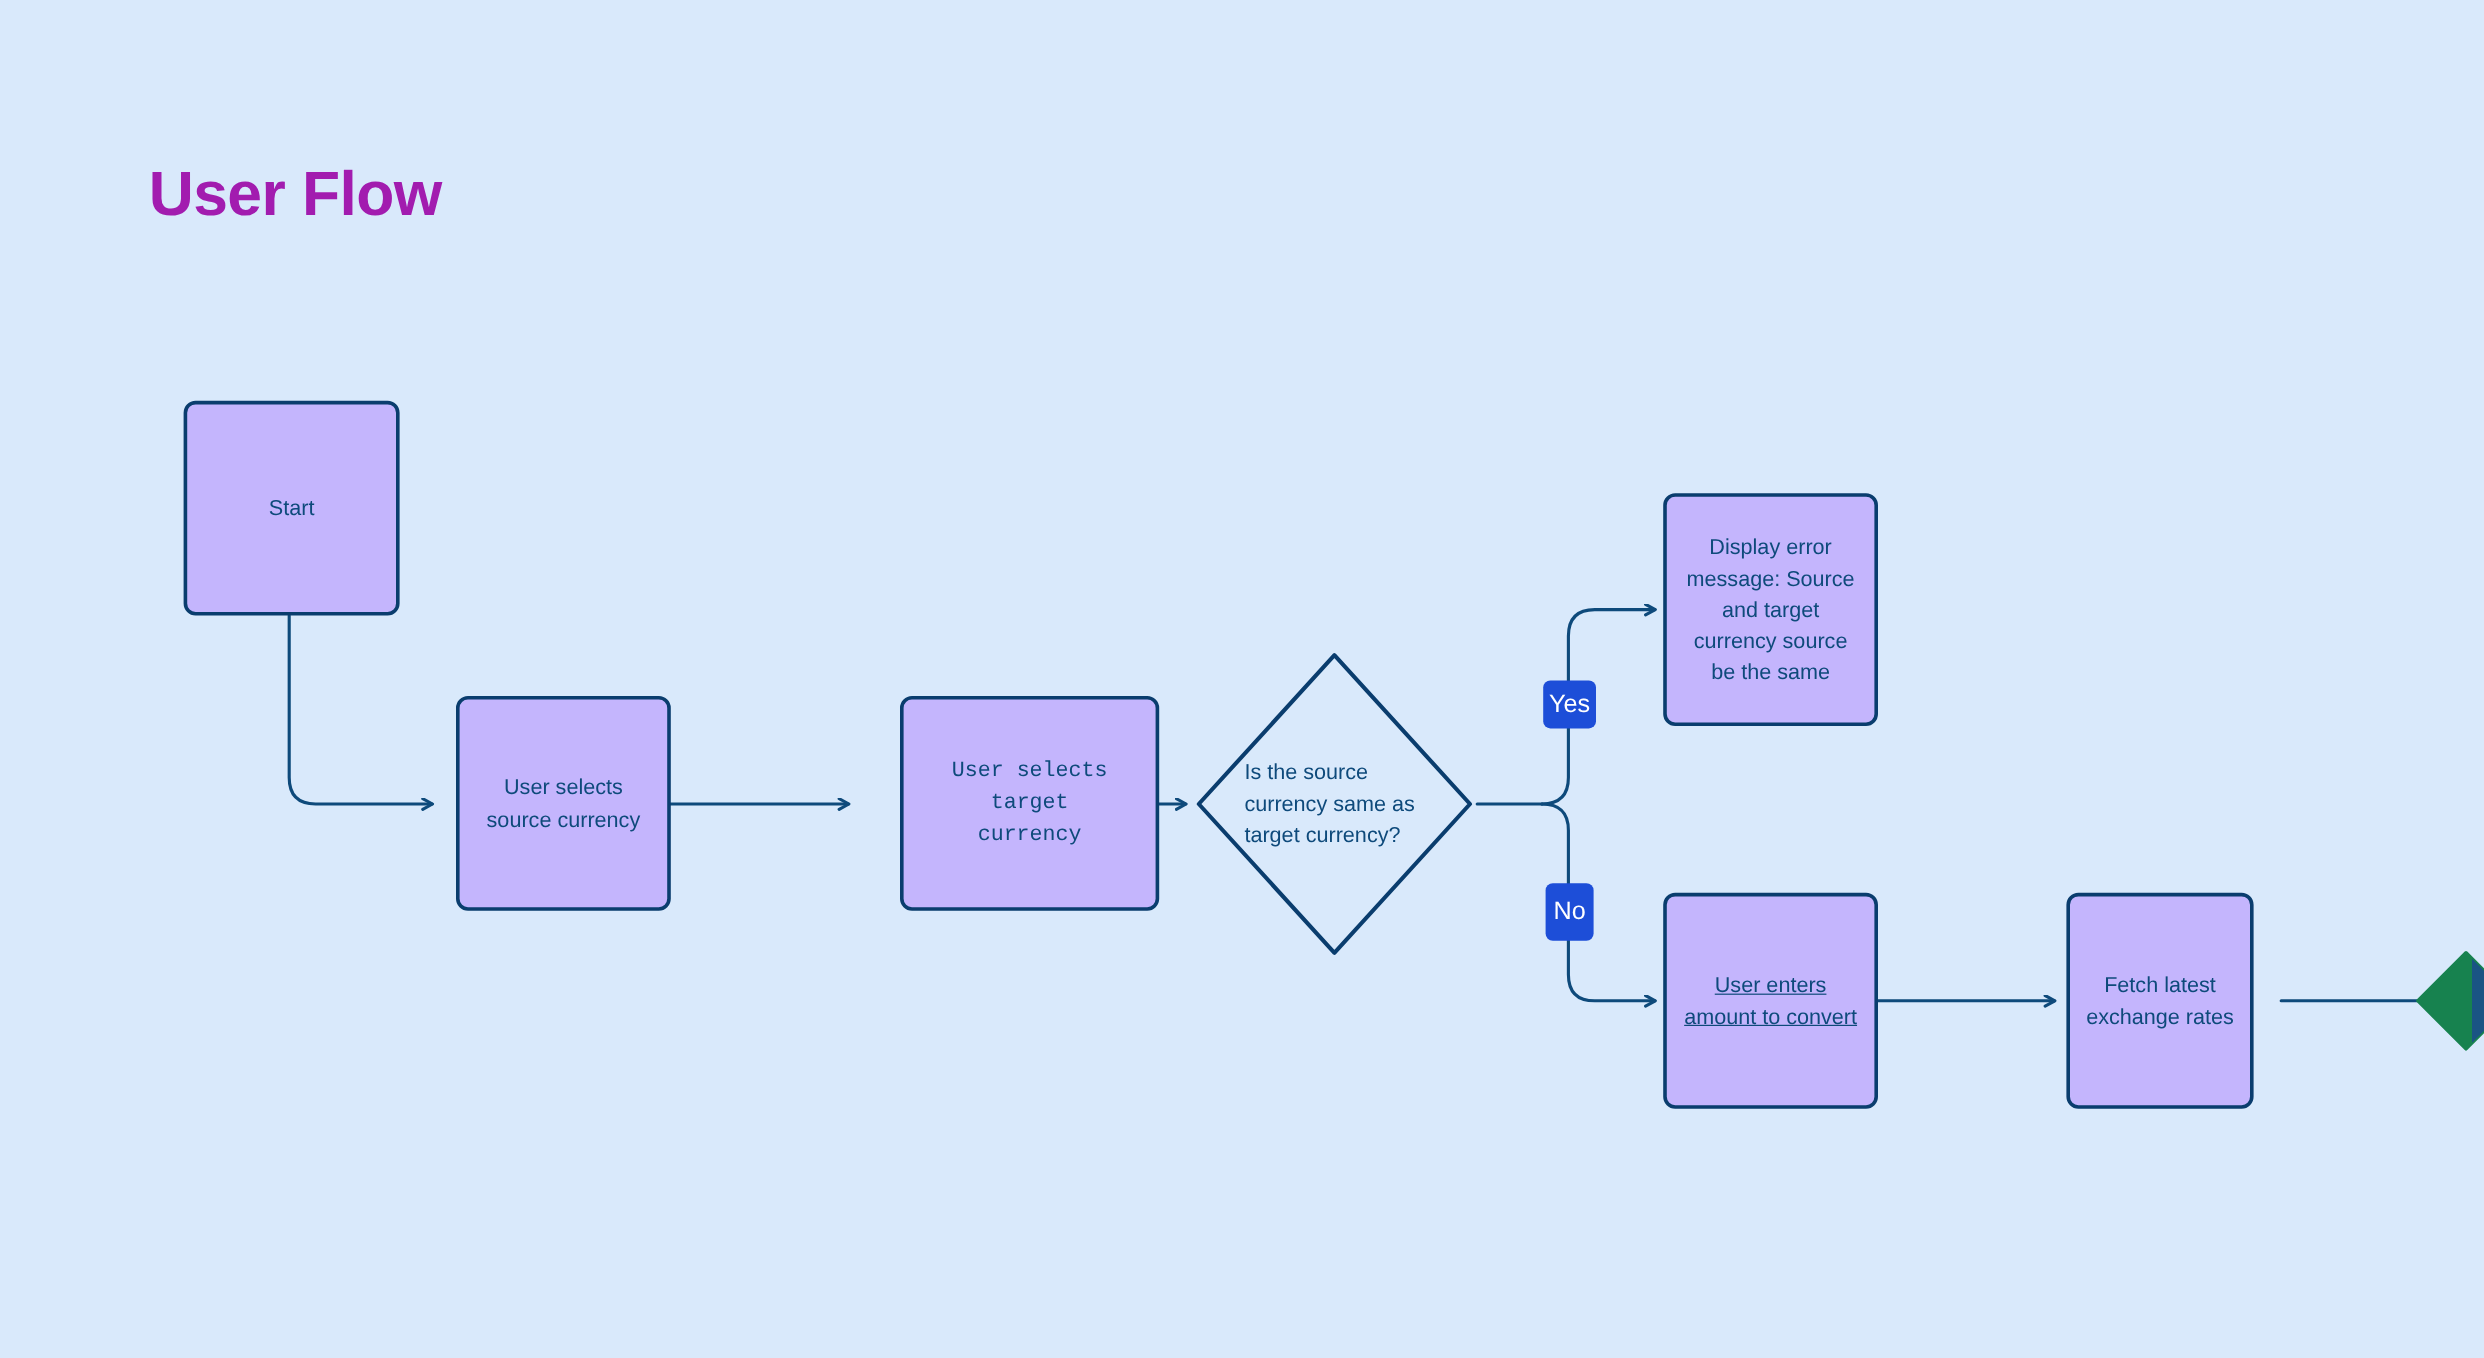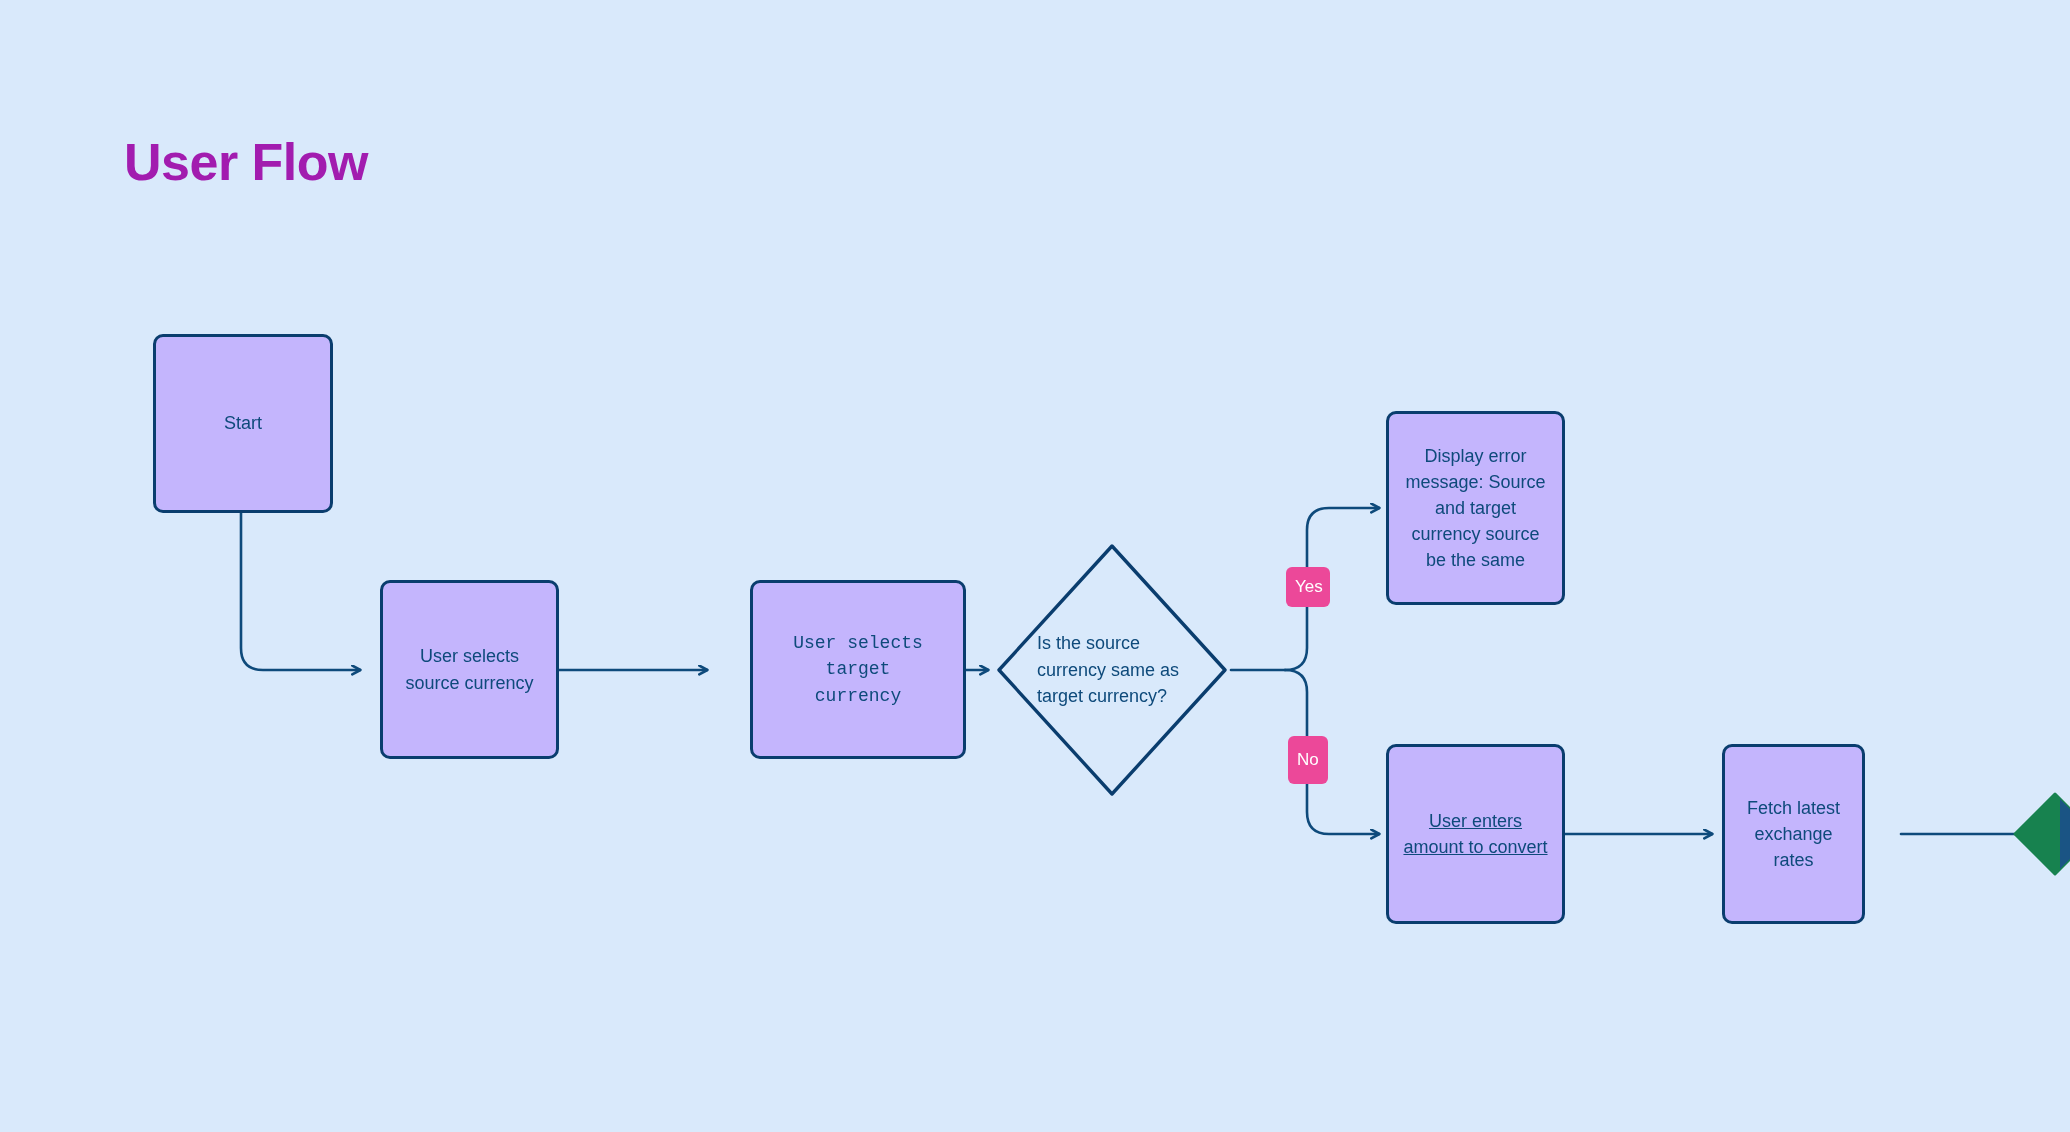--- a/index.html
+++ b/index.html
@@ -55,27 +55,28 @@
     z-index:2;
     color:#0e4a7b;
     font-size:18px;
     line-height:1.48;
     text-align:left;
     width:150px;
   }
 
   .edge-label{
     position:absolute;
-    background:#ec4899;
+    background:#1d4ed8;
     color:#ffffff;
-    font-size:17px;
+    font-size:21px;
     border-radius:6px;
     padding:5px 9px;
     display:flex;
     align-items:center;
+    justify-content:center;
     box-sizing:border-box;
     white-space:nowrap;
   }
 
   .green-diamond{
     position:absolute;
   }
 </style>
 </head>
 <body>
@@ -155,21 +156,21 @@
   </div>
 </div>
 
 <div class="node" style="left:1386px; top:744px; width:179px; height:180px;text-decoration:underline;">
   <div>
     <span>User enters</span>
     <span>amount to convert</span>
   </div>
 </div>
 
-<div class="node" style="left:1722px; top:744px; width:143px; height:180px;">
+<div class="node" style="left:1722px; top:744px; width:156px; height:180px;">
   <div>
     <span>Fetch latest</span>
     <span>exchange rates</span>
   </div>
 </div>
 
 <div class="edge-label" style="left:1286px; top:567px; width:44px; height:40px;">
   <span>Yes</span>
 </div>
 

